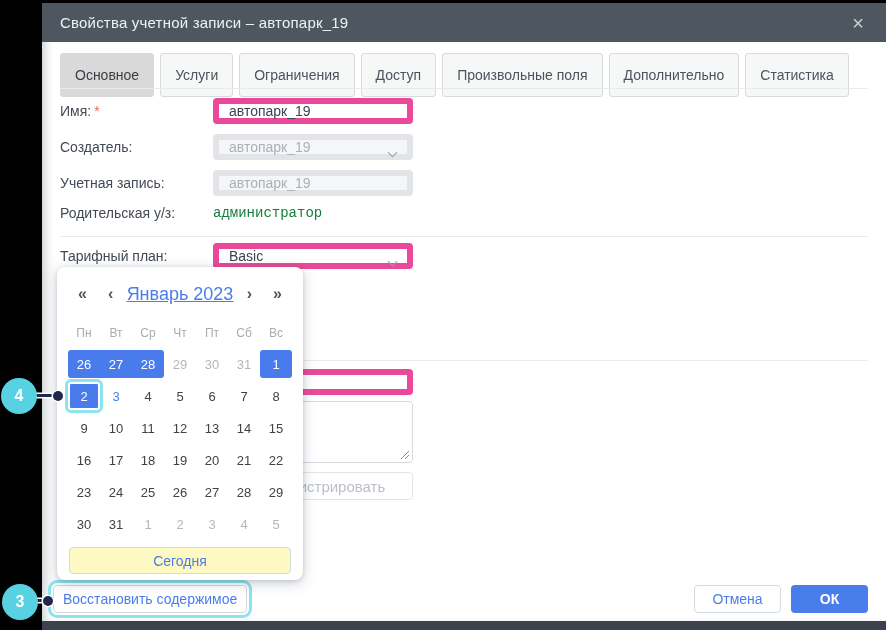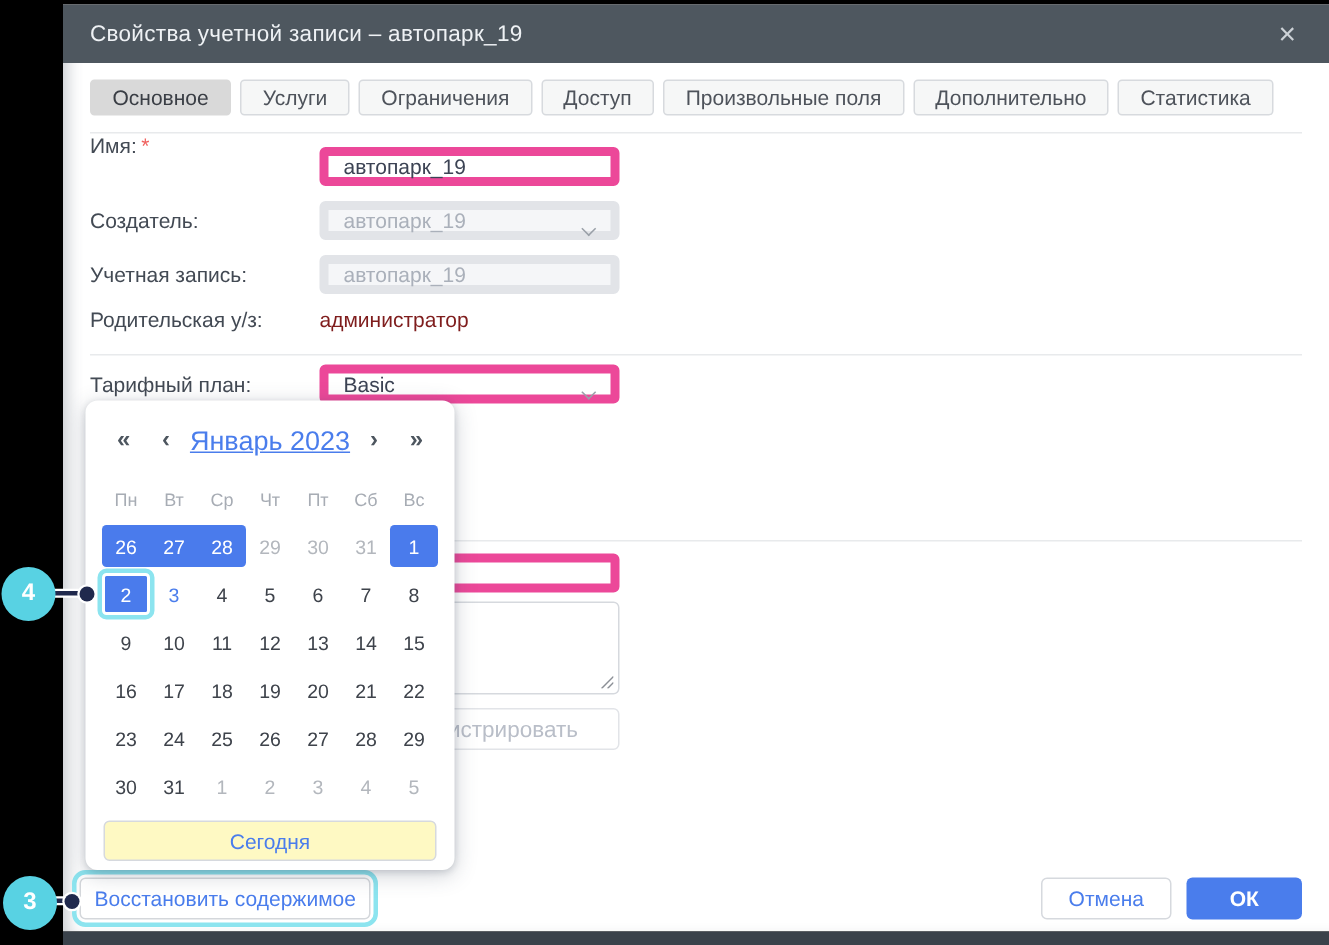--- a/index.html
+++ b/index.html
@@ -8,35 +8,35 @@
 
   .dialog { position:absolute; left:42px; top:3px; width:844px; height:618px; background:#fff;
             box-shadow: inset 8px 0 10px -5px rgba(70,80,95,.3); }
 
   .titlebar { position:absolute; left:0; top:0; width:100%; height:39px; background:#4e575f;
               display:flex; align-items:center; padding:0 22px 0 18px; }
   .title { color:#eef1f4; font-size:15px; letter-spacing:.2px; }
   .close { margin-left:auto; color:#cdd2d7; font-size:20px; line-height:1; cursor:pointer; }
 
   .tabs { position:absolute; left:18px; top:50px; display:flex; gap:6px; }
-  .tab { height:24px; padding:0 14px; display:flex; align-items:center; font-size:14px;
+  .tab { height:44px; padding:0 14px; display:flex; align-items:center; font-size:14px;
          color:#4e535b; background:#f6f7f7; border:1px solid #d7dade; border-radius:3px; cursor:pointer; white-space:nowrap; }
   .tab.active { background:#d9d9d9; border-color:#d9d9d9; color:#3a3e45; }
 
   .divider { position:absolute; left:18px; right:18px; height:1px; background:#e8eaec; }
 
   .flabel { position:absolute; left:18px; font-size:14px; color:#434a54; line-height:26px; }
   .req { color:#f0625f; margin-left:3px; }
   .field { position:absolute; left:171px; width:200px; height:26px; border:6px solid #ec4899;
            border-radius:4px; background:#fff; font-size:14px; color:#3c4354;
            padding:0 10px; display:flex; align-items:center; }
   .field.disabled { background:#f5f6f8; color:#aab0ba; border-color:#e2e4e8; }
   .chev { position:absolute; right:11px; top:9px; width:7px; height:7px;
           border-right:1.6px solid #9aa0a8; border-bottom:1.6px solid #9aa0a8; transform:rotate(45deg); }
-  .plaintext { position:absolute; left:171px; font-size:14px; color:#7f1d1d; line-height:20px; }
+  .plaintext { position:absolute; left:171px; font-size:14px; color:#15803d; line-height:20px;font-family:Liberation Mono, monospace; }
 
   .textarea { position:absolute; left:171px; top:398px; width:200px; height:62px;
               border:1px solid #d6d9de; border-radius:4px; background:#fff; }
   .resize-handle { position:absolute; right:3px; bottom:3px; }
   .btn-disabled { position:absolute; left:171px; top:469px; width:200px; height:28px;
                   border:1px solid #e2e4e8; border-radius:4px; background:#fff; color:#b9bec8;
                   font-size:15px; display:flex; align-items:center; justify-content:center; white-space:nowrap; overflow:hidden; }
 
   
   .calendar { position:absolute; left:15px; top:264px; width:246px; height:313px; background:#fff;
@@ -99,21 +99,21 @@
       <div class="tab">Услуги</div>
       <div class="tab">Ограничения</div>
       <div class="tab">Доступ</div>
       <div class="tab">Произвольные поля</div>
       <div class="tab">Дополнительно</div>
       <div class="tab">Статистика</div>
     </div>
 
   <div class="divider" style="top:85px"></div>
 
-  <div class="flabel" style="top:81px">
+  <div class="flabel" style="top:95px">
     <span>Имя:</span><span class="req">*</span>
   </div>
   <div class="field" style="top:95px">автопарк_19</div>
 
   <div class="flabel" style="top:131px">Создатель:</div>
   <div class="field disabled" style="top:131px">
     <span>автопарк_19</span>
     <span class="chev"></span>
   </div>
 

